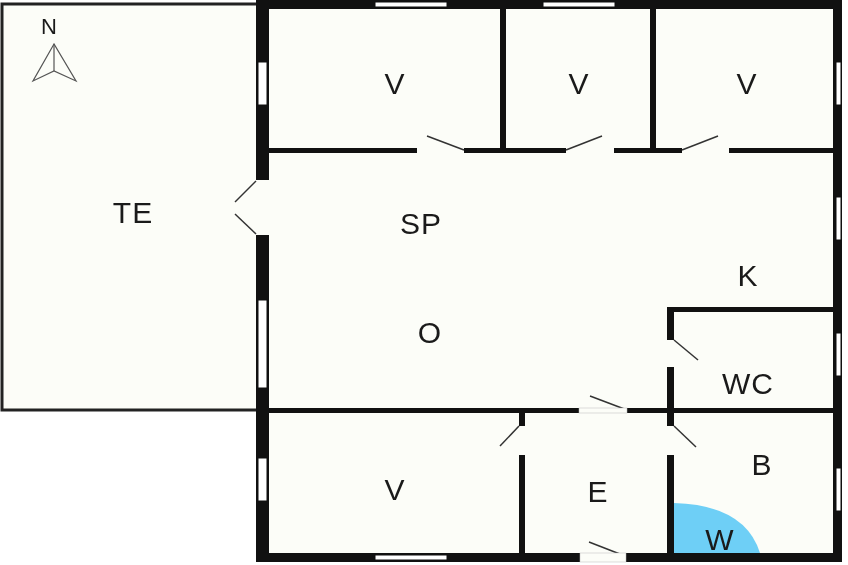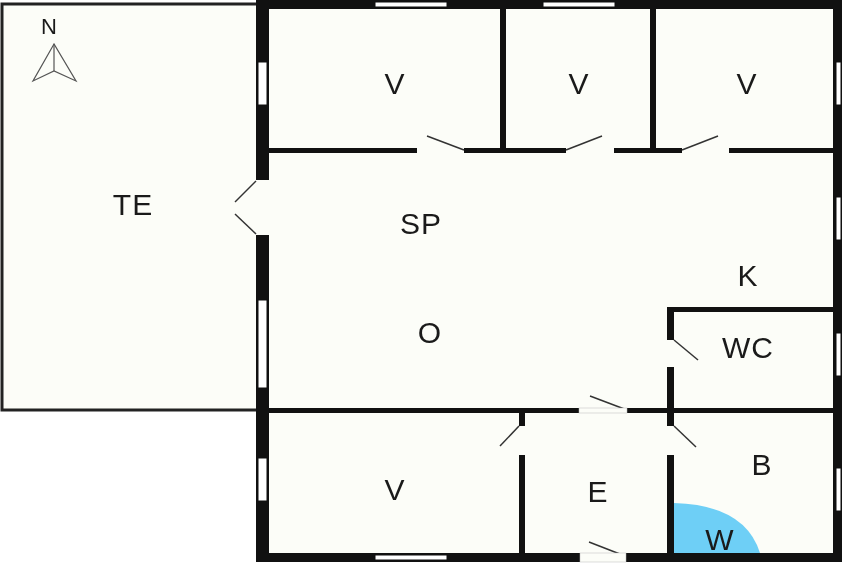--- a/index.html
+++ b/index.html
@@ -78,24 +78,24 @@
   <path d="M674,503 Q745,505 760,553 L674,553 Z" fill="#6ecff6"></path>
 
   <g stroke="#555" stroke-width="1.2" fill="none">
     <polygon points="54,44 33,81 54,71 76,81"></polygon>
     <line x1="54" y1="44" x2="54" y2="71"></line>
   </g>
 </svg>
 
 <div class="north-label" style="left:41px;top:14px;">N</div>
 
-<div class="room-label" style="left:133px;top:205px;">TE</div>
+<div class="room-label" style="left:133px;top:213px;">TE</div>
 <div class="room-label" style="left:395px;top:84px;">V</div>
 <div class="room-label" style="left:579px;top:84px;">V</div>
 <div class="room-label" style="left:747px;top:84px;">V</div>
 <div class="room-label" style="left:377px;top:224px;margin-left:44px;">SP</div>
 <div class="room-label" style="left:748px;top:276px;">K</div>
 <div class="room-label" style="left:430px;top:333px;">O</div>
-<div class="room-label" style="left:748px;top:348px;">WC</div>
+<div class="room-label" style="left:748px;top:384px;">WC</div>
 <div class="room-label" style="left:395px;top:490px;">V</div>
 <div class="room-label" style="left:598px;top:492px;">E</div>
 <div class="room-label" style="left:762px;top:465px;">B</div>
 <div class="room-label" style="left:720px;top:540px;">W</div>
 
 </body></html>

